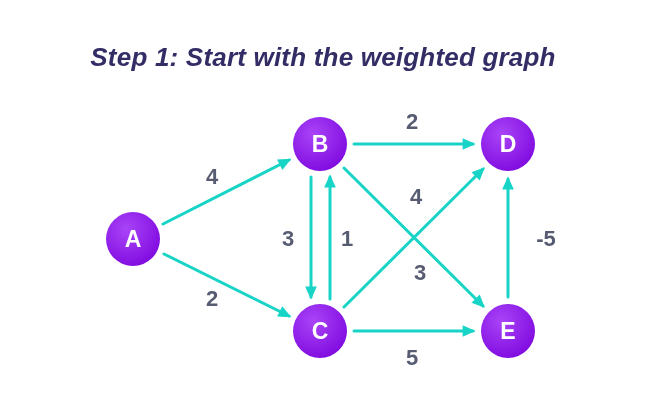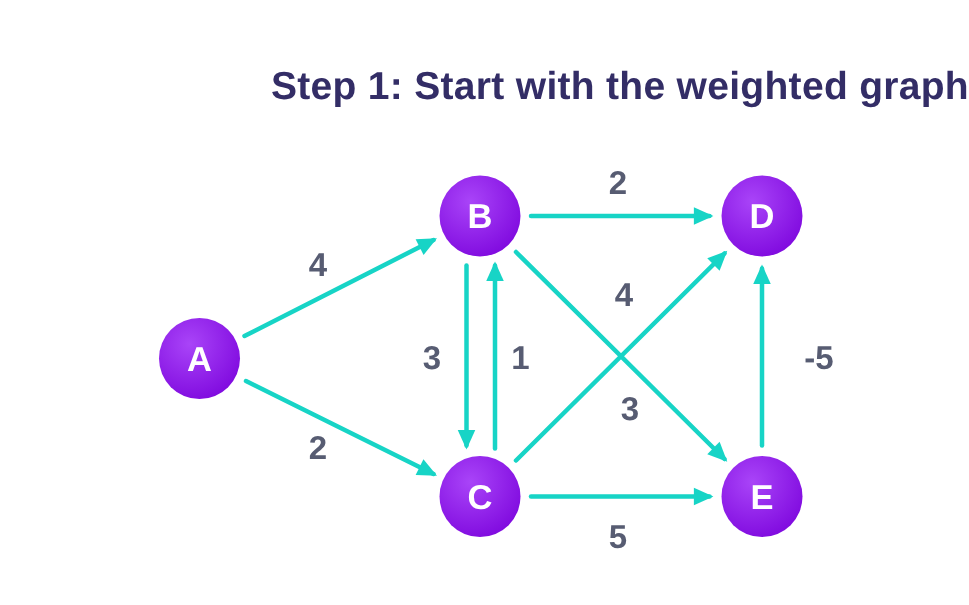--- a/index.html
+++ b/index.html
@@ -6,22 +6,22 @@
     --title-color:#332d66;
     --edge-color:#17d4c6;
     --weight-color:#575c72;
     --node-color:#8812ec;
   }
   html,body{margin:0;padding:0;background:#ffffff;}
   body{font-family:"Liberation Sans", sans-serif;}
   .stage{position:relative;width:646px;height:403px;background:#ffffff;overflow:hidden;}
   .title{
     position:absolute;top:42px;left:0;width:100%;
-    text-align:right;font-size:26px;font-weight:700;
-    color:var(--title-color,#332d66);letter-spacing:.2px;
+    text-align:center;font-size:26px;font-weight:700;
+    color:var(--title-color,#332d66);letter-spacing:.2px;font-style:italic;
   }
   svg.graph{position:absolute;left:0;top:0;}
   .edge{stroke:var(--edge-color,#17d4c6);stroke-width:3;fill:none;stroke-linecap:round;}
   .weight{
     fill:var(--weight-color,#575c72);
     font-size:22px;font-weight:700;text-anchor:middle;
     font-family:"Liberation Sans", sans-serif;
   }
   .node-label{
     fill:#ffffff;font-size:23px;font-weight:700;text-anchor:middle;

